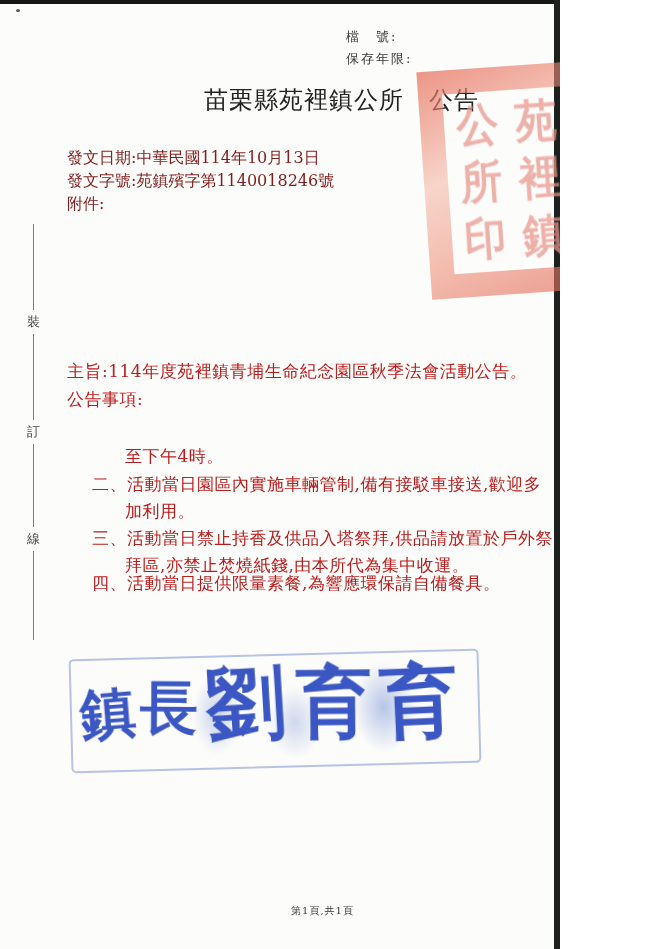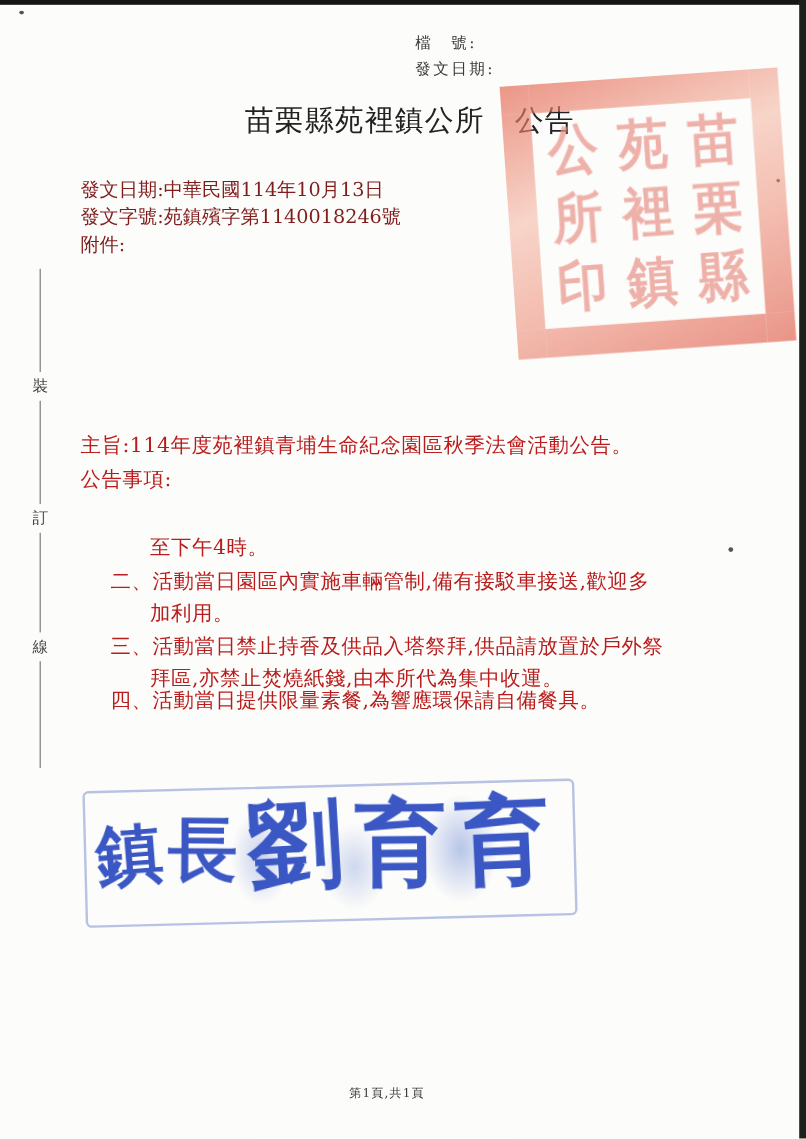--- a/index.html
+++ b/index.html
@@ -1,17 +1,17 @@
 <!DOCTYPE html>
 <html><head>
 <meta charset="utf-8">
 <style>
   html,body { margin:0; padding:0; background:#ffffff; }
   .page {
-    position:relative; width:672px; height:949px;
+    position:relative; width:560px; height:949px;
     background:#fcfcfa; overflow:hidden;
     font-family:"DejaVu Serif","Liberation Serif",serif;
     color:#2b2b2b;
   }
   
   .edge-top    { position:absolute; left:0; top:0; width:672px; height:4px; background:#161616; }
   .edge-right  { position:absolute; right:0; top:0; width:6px; height:949px; background:#1d211d; }
   .speck       { position:absolute; background:#555; border-radius:50%; }
 
   
@@ -59,21 +59,21 @@
 <div class="page">
 
   <div class="edge-top"></div>
   <div class="edge-right"></div>
   <div class="speck" style="left:16px; top:9px; width:4px; height:3px;"></div>
   <div class="speck" style="left:607px; top:456px; width:4px; height:4px;"></div>
   <div class="speck" style="left:647px; top:149px; width:3px; height:3px;"></div>
 
   <div class="file-block">
     <div>檔　號:</div>
-    <div>發文日期:</div>
+    <div>保存年限:</div>
   </div>
 
   <h1 class="doc-title">苗栗縣苑裡鎮公所　公告</h1>
 
   <div class="seal">
     <div class="seal-inner">
       <div class="seal-col">
         <span class="seal-char">苗</span>
         <span class="seal-char">栗</span>
         <span class="seal-char">縣</span>

